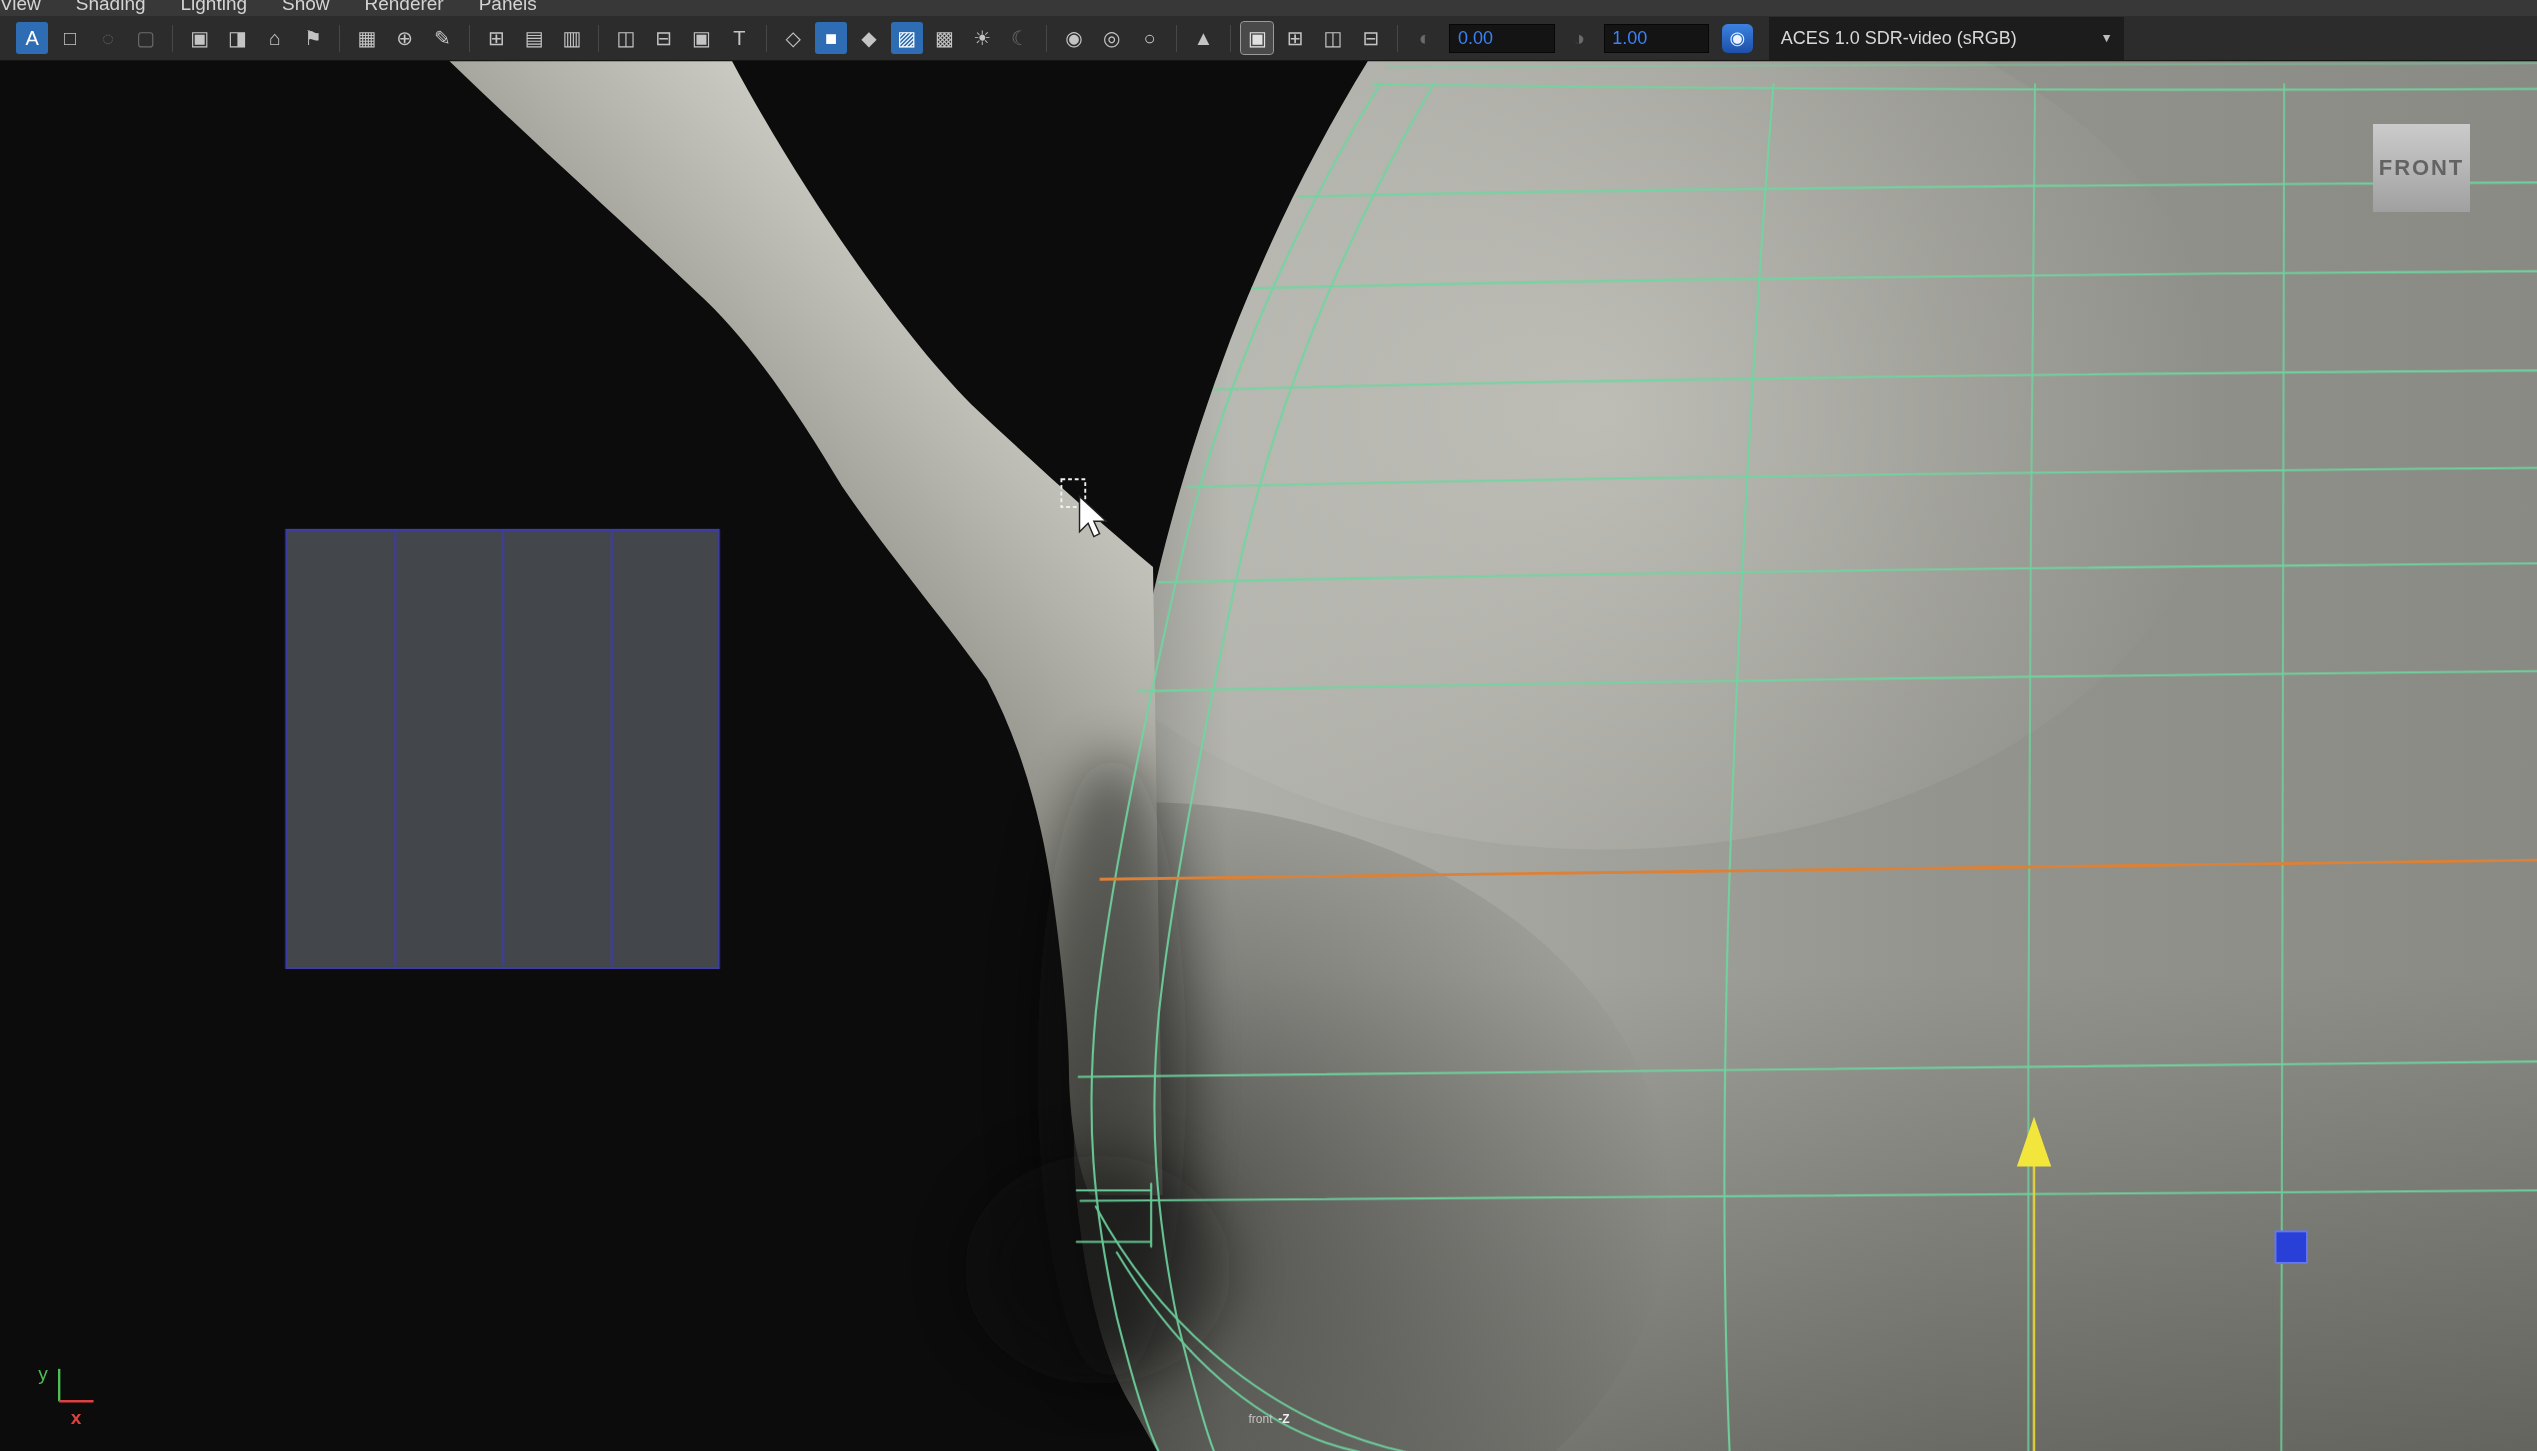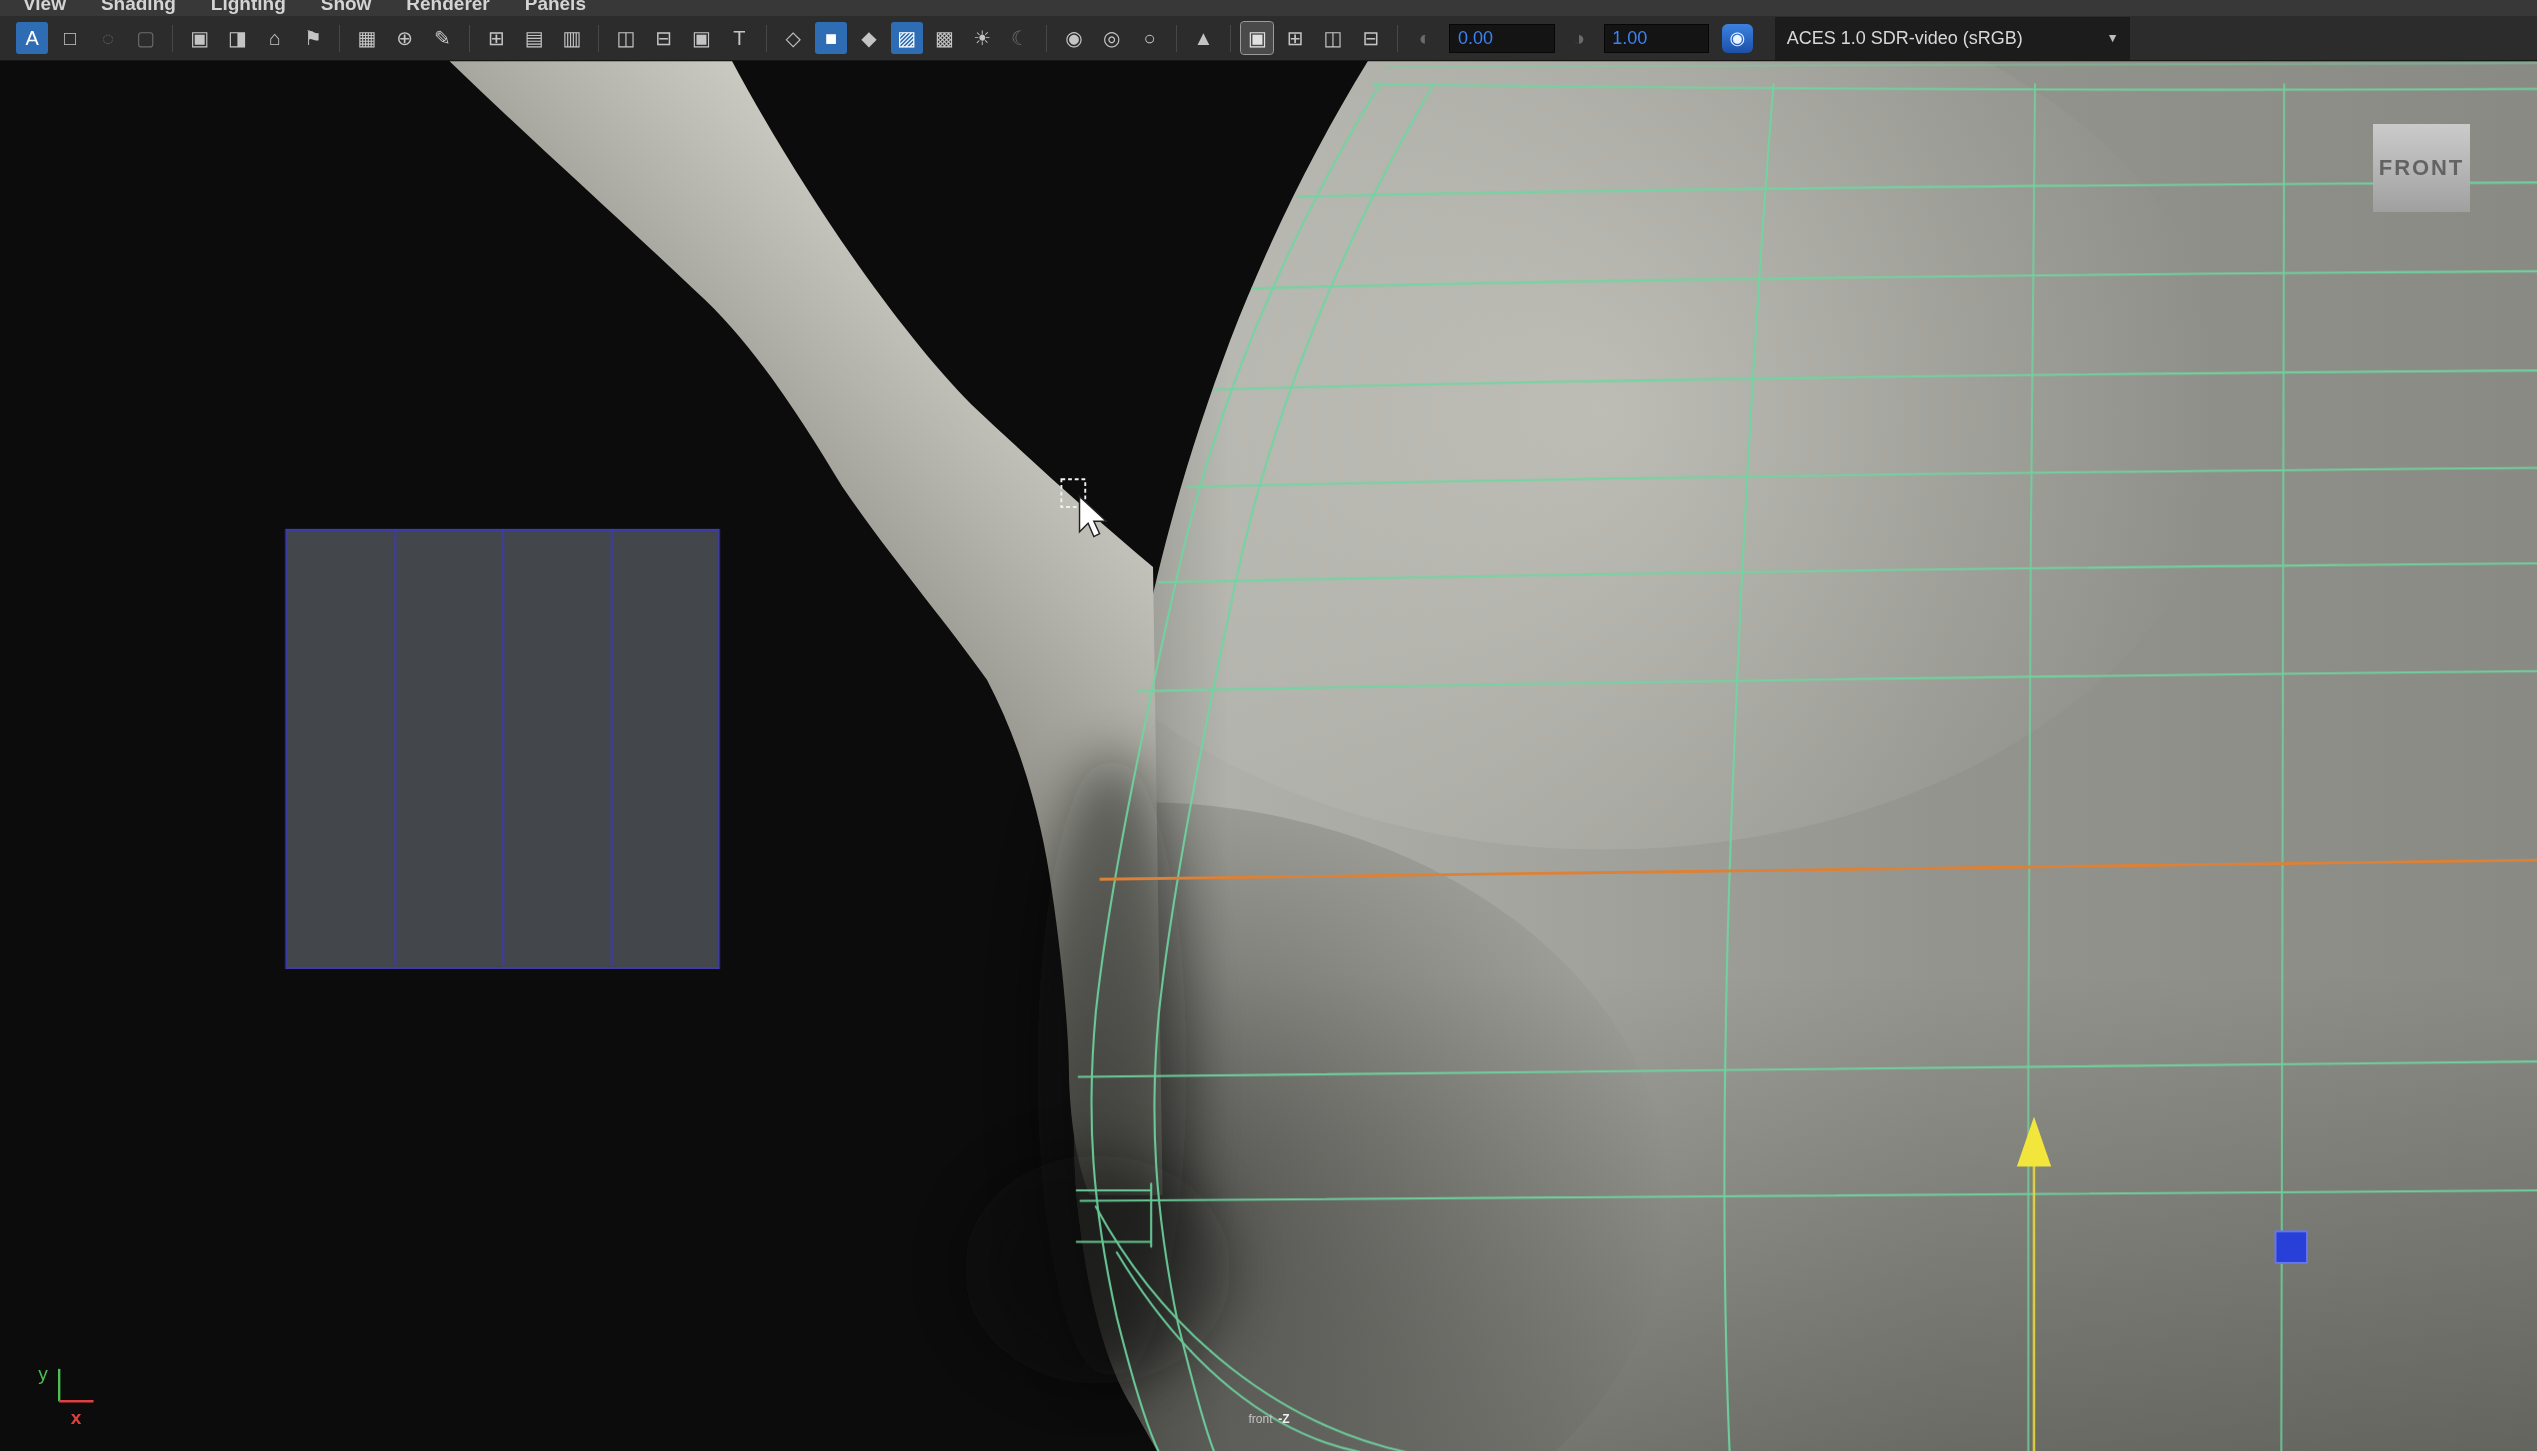--- a/index.html
+++ b/index.html
@@ -2,41 +2,41 @@
 <html><head>
 <meta charset="utf-8">
 <style>
   html,body{margin:0;padding:0;background:#000;}
   #app{position:relative;width:2538px;height:1452px;background:#050505;overflow:hidden;
        font-family:"Liberation Sans",sans-serif;-webkit-font-smoothing:antialiased;}
   
   #scene{position:absolute;left:0;top:0;z-index:1;}
   
   #menubar{position:absolute;left:0;top:0;width:100%;height:16px;background:#383838;z-index:6;overflow:hidden;}
-  #menubar .mitems{height:16px;padding-left:23px;white-space:nowrap;font-weight:bold;}
+  #menubar .mitems{height:16px;white-space:nowrap;}
   #menubar .mitem{display:inline-block;font-size:19px;line-height:32px;color:#d4d4d4;
                   margin-right:30.5px;transform:translateY(-12.4px);}
   
   #toolbar{position:absolute;left:0;top:16px;width:100%;height:45px;background:#2c2c2c;
            border-bottom:1px solid #161616;display:flex;align-items:center;padding-left:13.4px;
            box-sizing:border-box;z-index:6;}
   #tb-icons{display:flex;align-items:center;flex:0 0 auto;}
   .tbi{width:32px;height:32px;margin:0 2.9px;display:flex;align-items:center;justify-content:center;
        font-size:20px;color:#c4c4c4;border-radius:2.9px;flex:0 0 auto;cursor:default;user-select:none;}
   .tbi.dim{color:#6b6b6b;}
   .tbi.act{background:#2e6db4;color:#ffffff;}
   .tbi.frame{background:#4a4a4a;outline:1px solid #9a9a9a;color:#e0e0e0;}
   .tb-div{width:1px;height:27px;background:#474747;margin:0 7.6px;flex:0 0 auto;}
   .tb-field{width:88px;height:27px;background:#141414;border:1px solid #070707;color:#3b82f6;
             font-size:18px;padding:0 7.6px;margin:0 5.7px;font-family:"Liberation Sans",sans-serif;flex:0 0 auto;}
   .cm-toggle{width:30.5px;height:29px;border-radius:5.7px;background:linear-gradient(#3b82e0,#1d4fa8);
              color:#eaf2ff;display:flex;align-items:center;justify-content:center;font-size:18px;
              margin:0 7.6px;flex:0 0 auto;}
   .dd{width:355px;height:43px;background:#1c1c1c;display:flex;align-items:center;
-      justify-content:space-between;padding:0 11.5px;color:#d8d8d8;font-size:18px;margin-left:15px;
+      justify-content:space-between;padding:0 11.5px;color:#d8d8d8;font-size:18px;margin-left:9px;
       flex:0 0 auto;box-sizing:border-box;}
   .dd .caret{font-size:12.4px;color:#bdbdbd;}
   
   #front-label{position:absolute;left:2373px;top:124px;width:97px;height:88px;z-index:4;
                background:linear-gradient(180deg,#cbcbcb,#a0a0a0);color:#636363;font-weight:bold;
                font-size:22px;letter-spacing:1.9px;display:flex;align-items:center;justify-content:center;}
   #camera-label{position:absolute;left:0;top:1412px;width:100%;text-align:center;z-index:4;
                 font-size:12px;color:#c4c4c4;}
   #camera-label .axis{font-weight:bold;color:#efefef;margin-left:5.7px;}
 </style>

